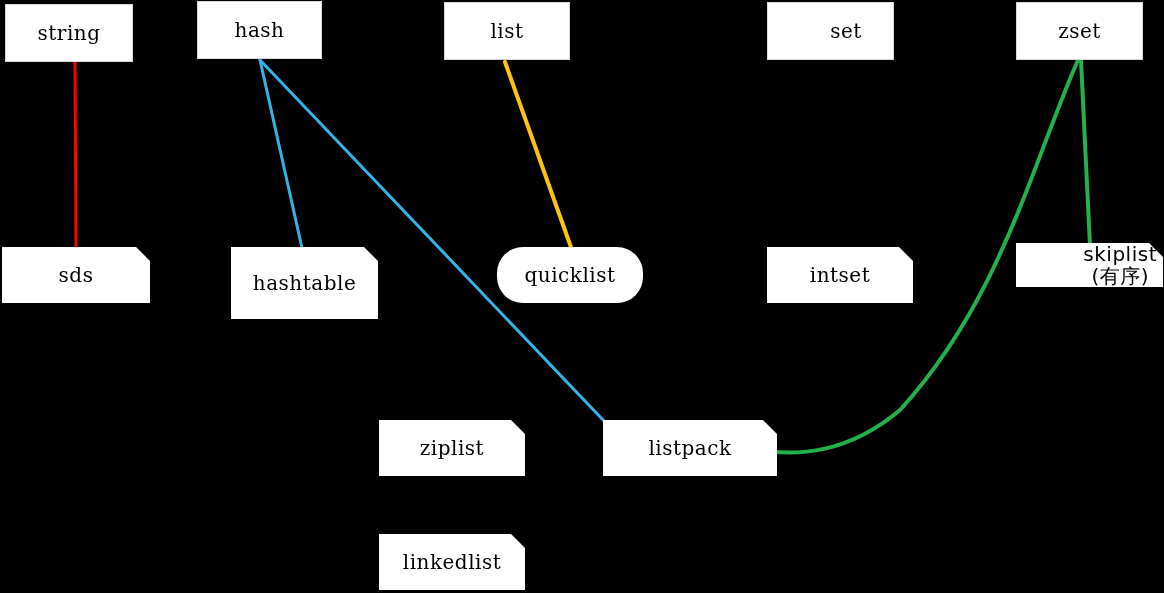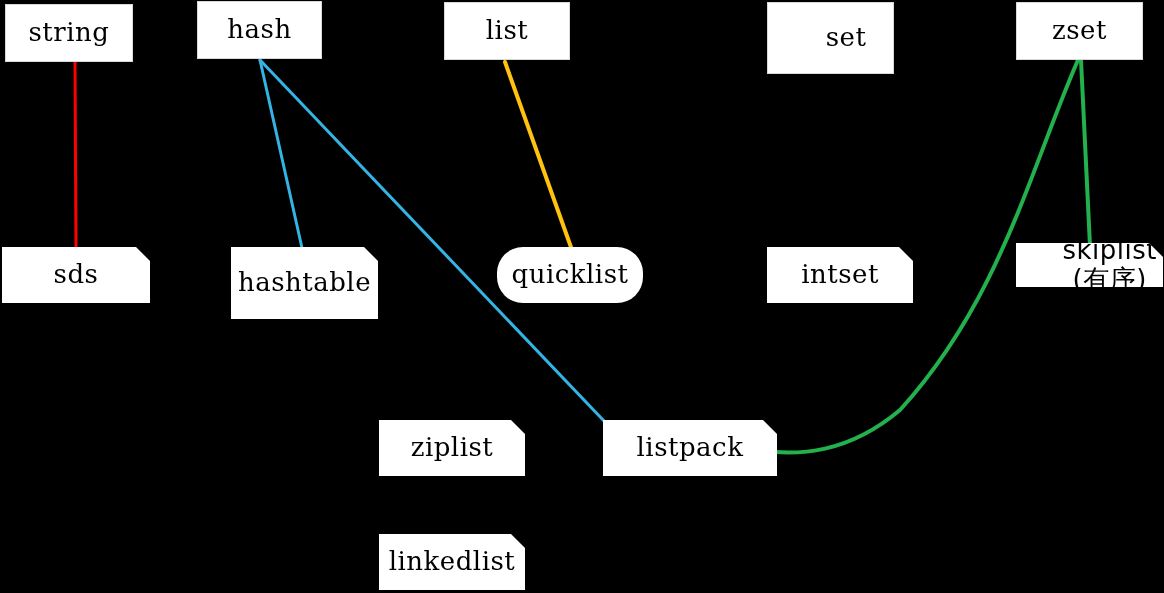--- a/index.html
+++ b/index.html
@@ -24,21 +24,21 @@
     pointer-events: none;
   }
   .node {
     position: absolute;
     background: #ffffff;
     color: #000000;
     display: flex;
     align-items: center;
     justify-content: center;
     text-align: center;
-    font-size: 26px;
+    font-size: 20px;
     line-height: 1.12;
     letter-spacing: 0.5px;
     box-sizing: border-box;
     white-space: pre-line;
     z-index: 3;
   }
   .node.plain {
     border: 1px solid #d9d9d9;
   }
   .node.note {
@@ -63,21 +63,21 @@
       <path d="M 260 60 L 302 248" stroke="#34b4e4" stroke-width="3" fill="none" stroke-linecap="round"></path>
       <path d="M 260 60 L 605 422" stroke="#34b4e4" stroke-width="3" fill="none" stroke-linecap="round"></path>
       <path d="M 505 62 L 572 250" stroke="#ffc20e" stroke-width="4" fill="none" stroke-linecap="round"></path>
       <path d="M 1081 60 L 1090 246" stroke="#22b14c" stroke-width="4" fill="none" stroke-linecap="round"></path>
       <path d="M 1078 60 C 1030 170, 1000 300, 900 410 C 850 452, 800 458, 750 449" stroke="#22b14c" stroke-width="4" fill="none" stroke-linecap="round"></path>
     </svg>
   <div id="node-layer">
       <div class="node plain" style="left: 5px; top: 4px; width: 128px; height: 58px;"><span class="label">string</span></div>
       <div class="node plain" style="left: 197px; top: 1px; width: 125px; height: 58px;"><span class="label">hash</span></div>
       <div class="node plain" style="left: 444px; top: 2px; width: 126px; height: 58px;"><span class="label">list</span></div>
-      <div class="node plain" style="left: 767px; top: 2px; width: 127px; height: 72px; padding-left: 31px;"><span class="label">set</span></div>
+      <div class="node plain" style="left: 767px; top: 2px; width: 127px; height: 58px; padding-left: 31px;"><span class="label">set</span></div>
       <div class="node plain" style="left: 1016px; top: 2px; width: 127px; height: 58px;"><span class="label">zset</span></div>
       <div class="node note" style="left: 2px; top: 247px; width: 148px; height: 56px;"><span class="label">sds</span></div>
       <div class="node note" style="left: 231px; top: 247px; width: 147px; height: 72px;"><span class="label">hashtable</span></div>
       <div class="node note" style="left: 497px; top: 247px; width: 146px; height: 56px; border-radius: 26px;"><span class="label">quicklist</span></div>
       <div class="node note" style="left: 767px; top: 247px; width: 146px; height: 56px;"><span class="label">intset</span></div>
       <div class="node note cjk" style="left: 1016px; top: 243px; width: 147px; height: 44px; justify-content: flex-end;"><span class="label">skiplist
 (有序)</span></div>
       <div class="node note" style="left: 379px; top: 420px; width: 146px; height: 56px;"><span class="label">ziplist</span></div>
       <div class="node note" style="left: 603px; top: 420px; width: 174px; height: 56px;"><span class="label">listpack</span></div>
       <div class="node note" style="left: 379px; top: 534px; width: 146px; height: 56px;"><span class="label">linkedlist</span></div>

